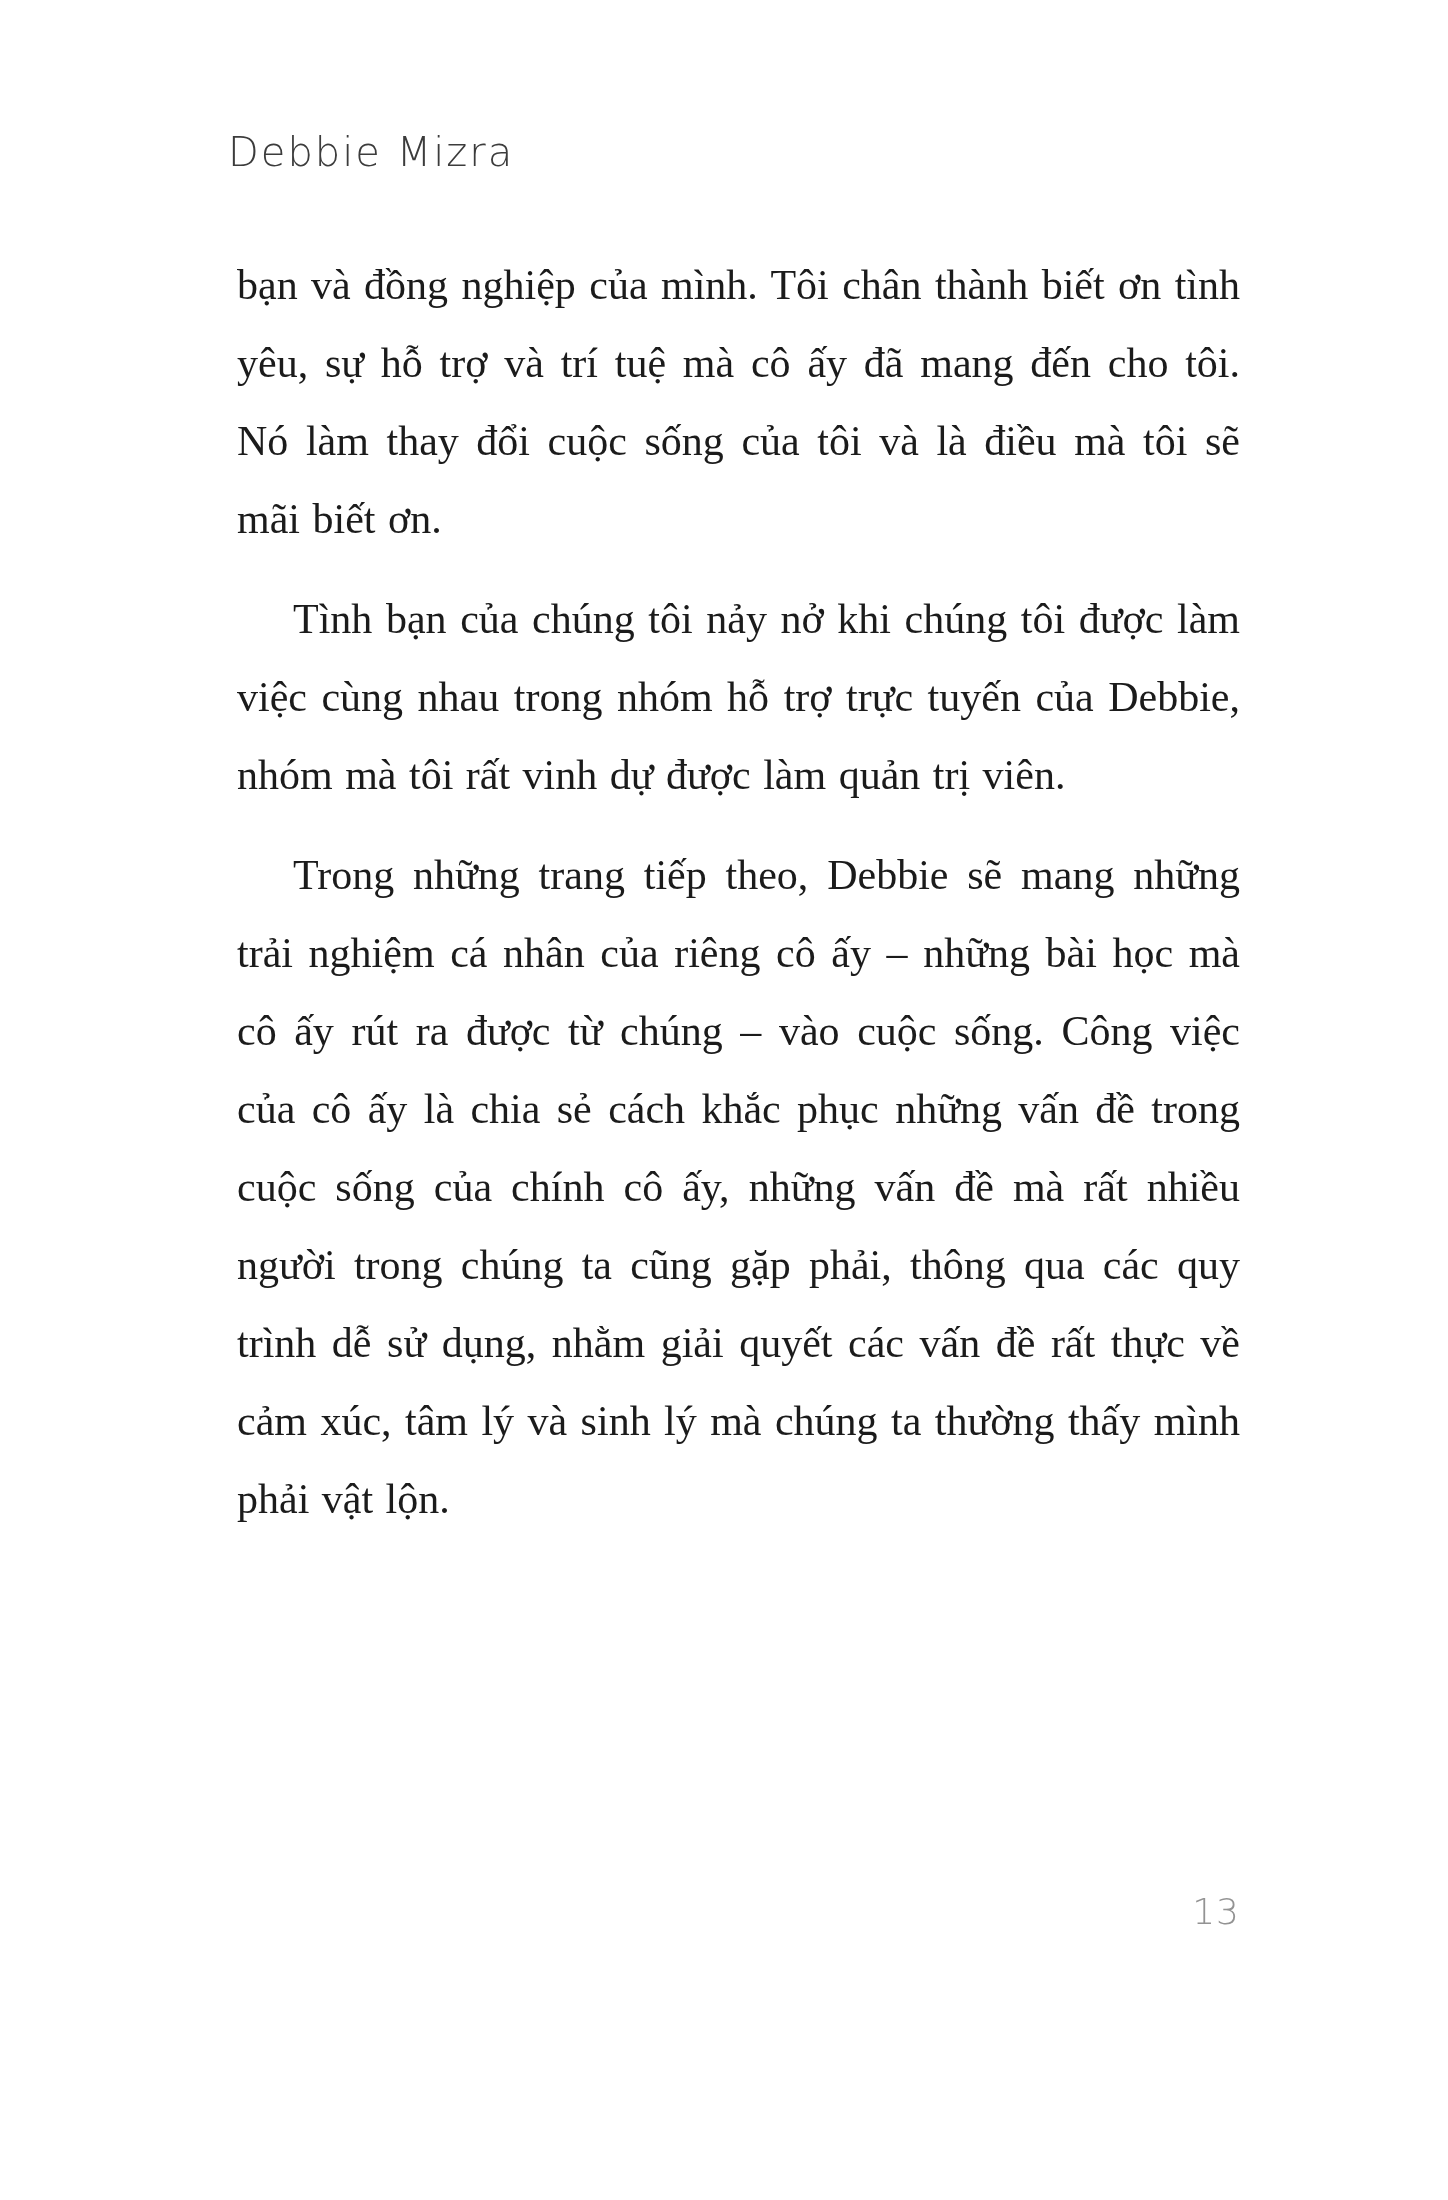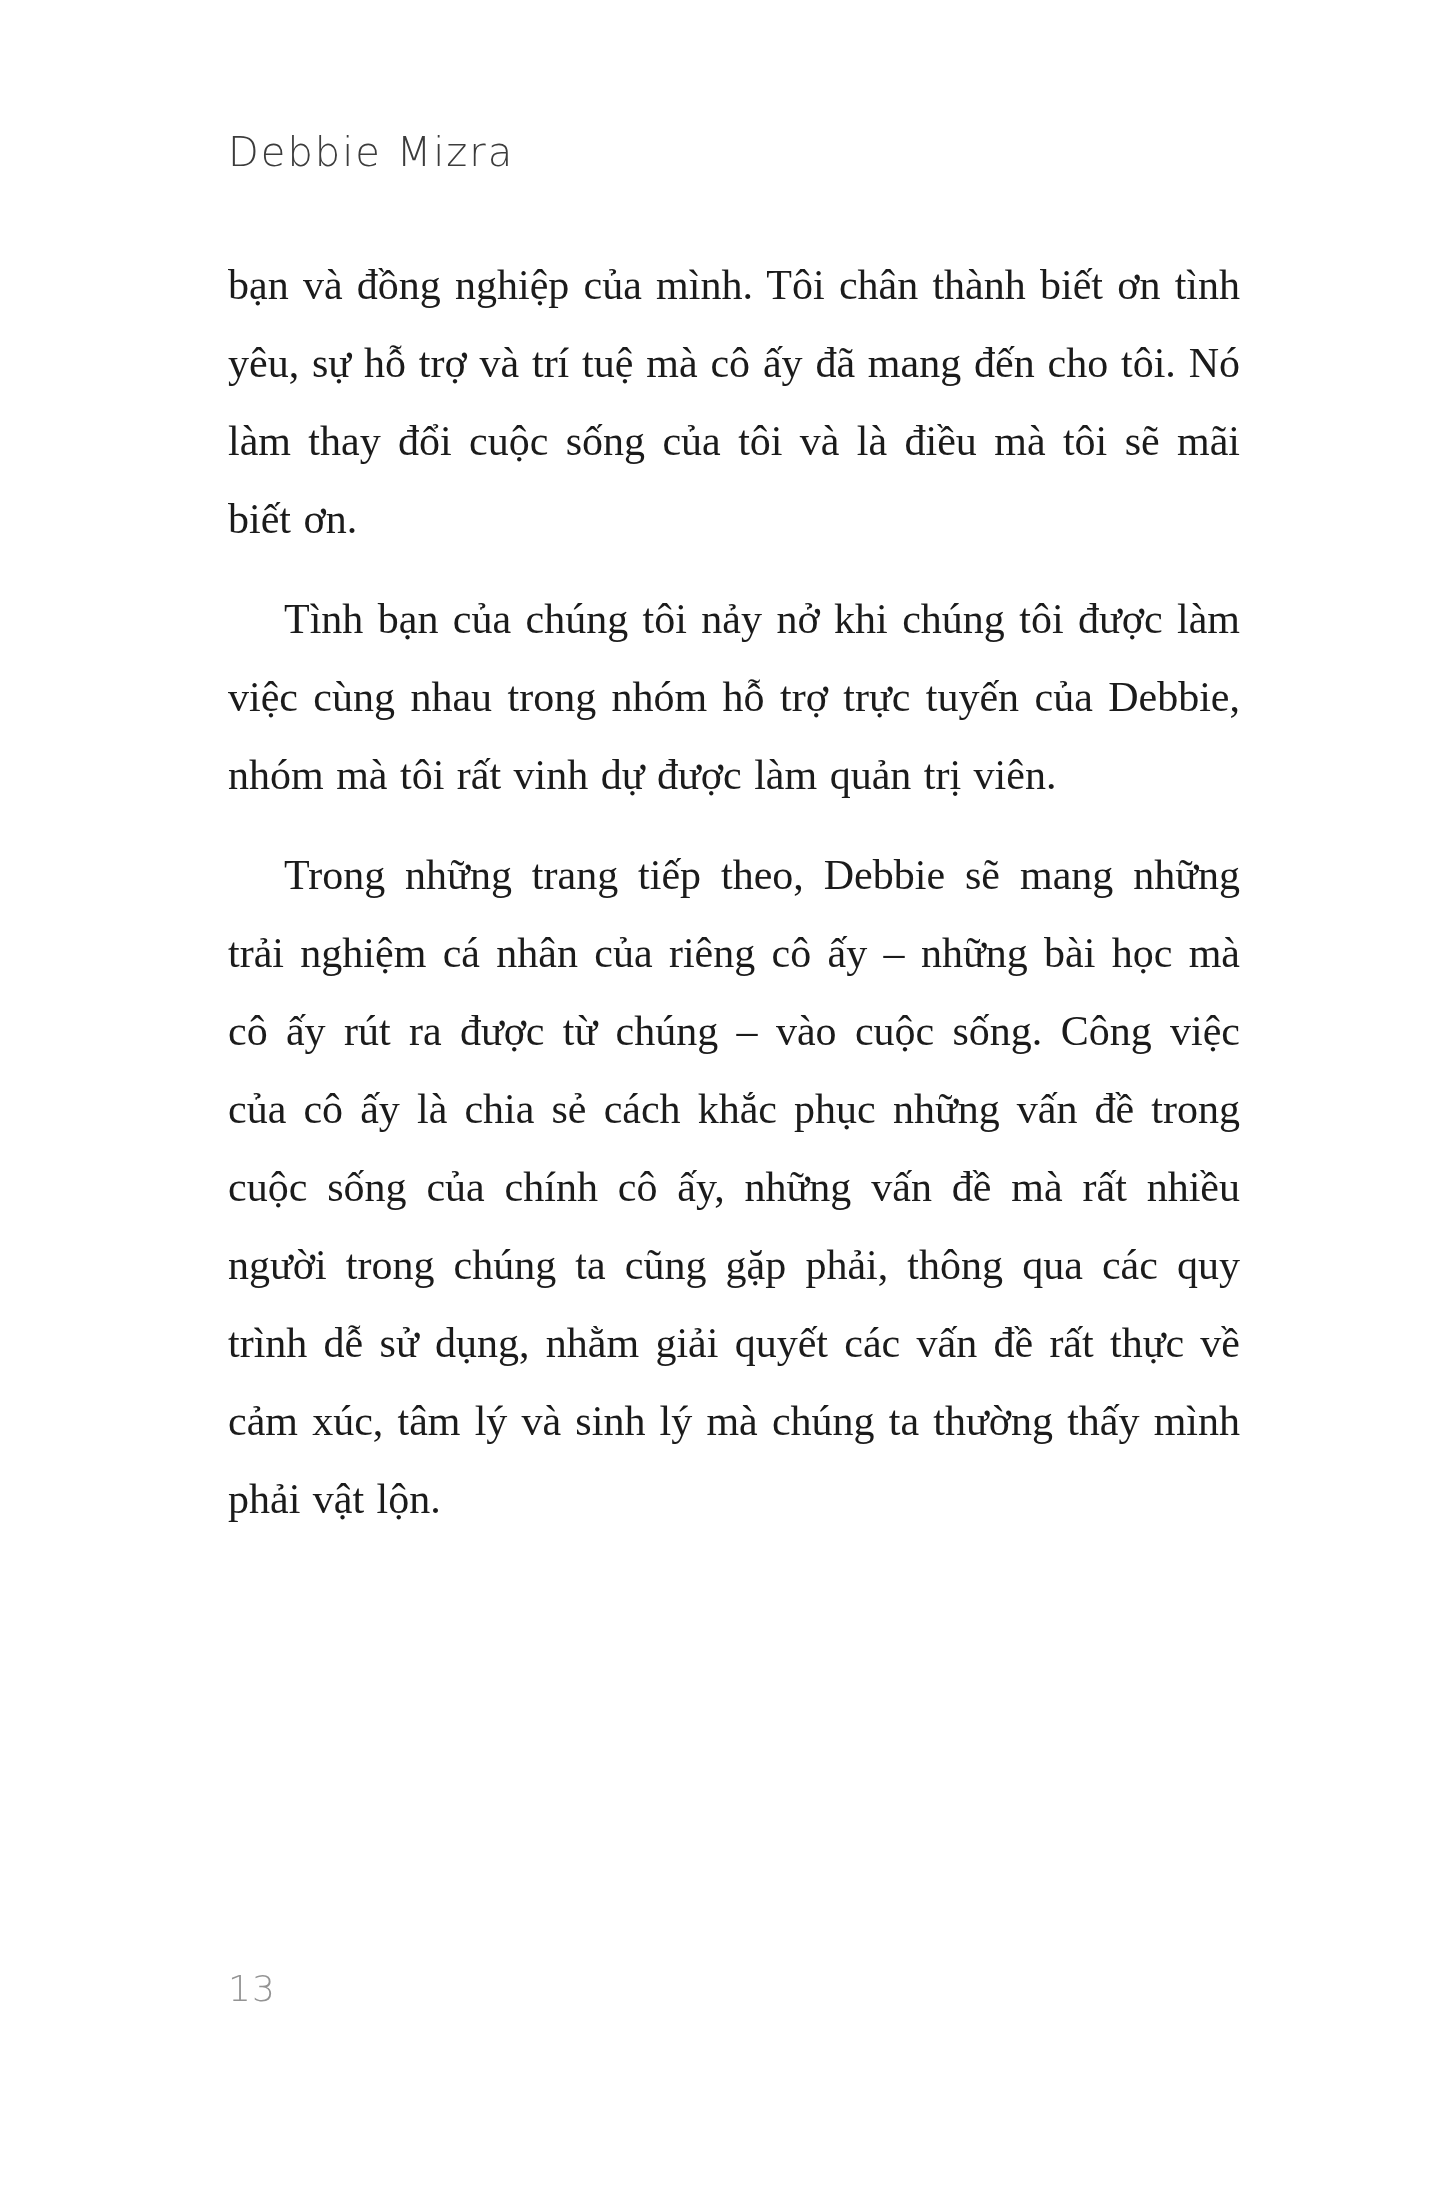--- a/index.html
+++ b/index.html
@@ -27,37 +27,37 @@
     letter-spacing: 2px;
     color: #3c3c3c;
   }
   .text-block {
     position: absolute;
     top: 246px;
     left: 228px;
     width: 1012px;
   }
   .para {
-    margin: 0 0 22px 0;
+    margin: 0 0 22px 9px;
     font-size: 42px;
     line-height: 78px;
     text-align: justify;
     color: #1b1b1b;
     text-indent: 56px;
     word-spacing: 2px;
   }
   .para.first {
     text-indent: 0;
   }
   .page-number {
     position: absolute;
-    top: 1968px;
+    top: 1891px;
     left: 228px;
     width: 1012px;
-    text-align: left;
+    text-align: right;
     font-family: "DejaVu Sans", "Liberation Sans", sans-serif;
     font-weight: 200;
     font-size: 36px;
     color: #939393;
     letter-spacing: 1px;
   }
 </style>
 </head>
 <body>
 

